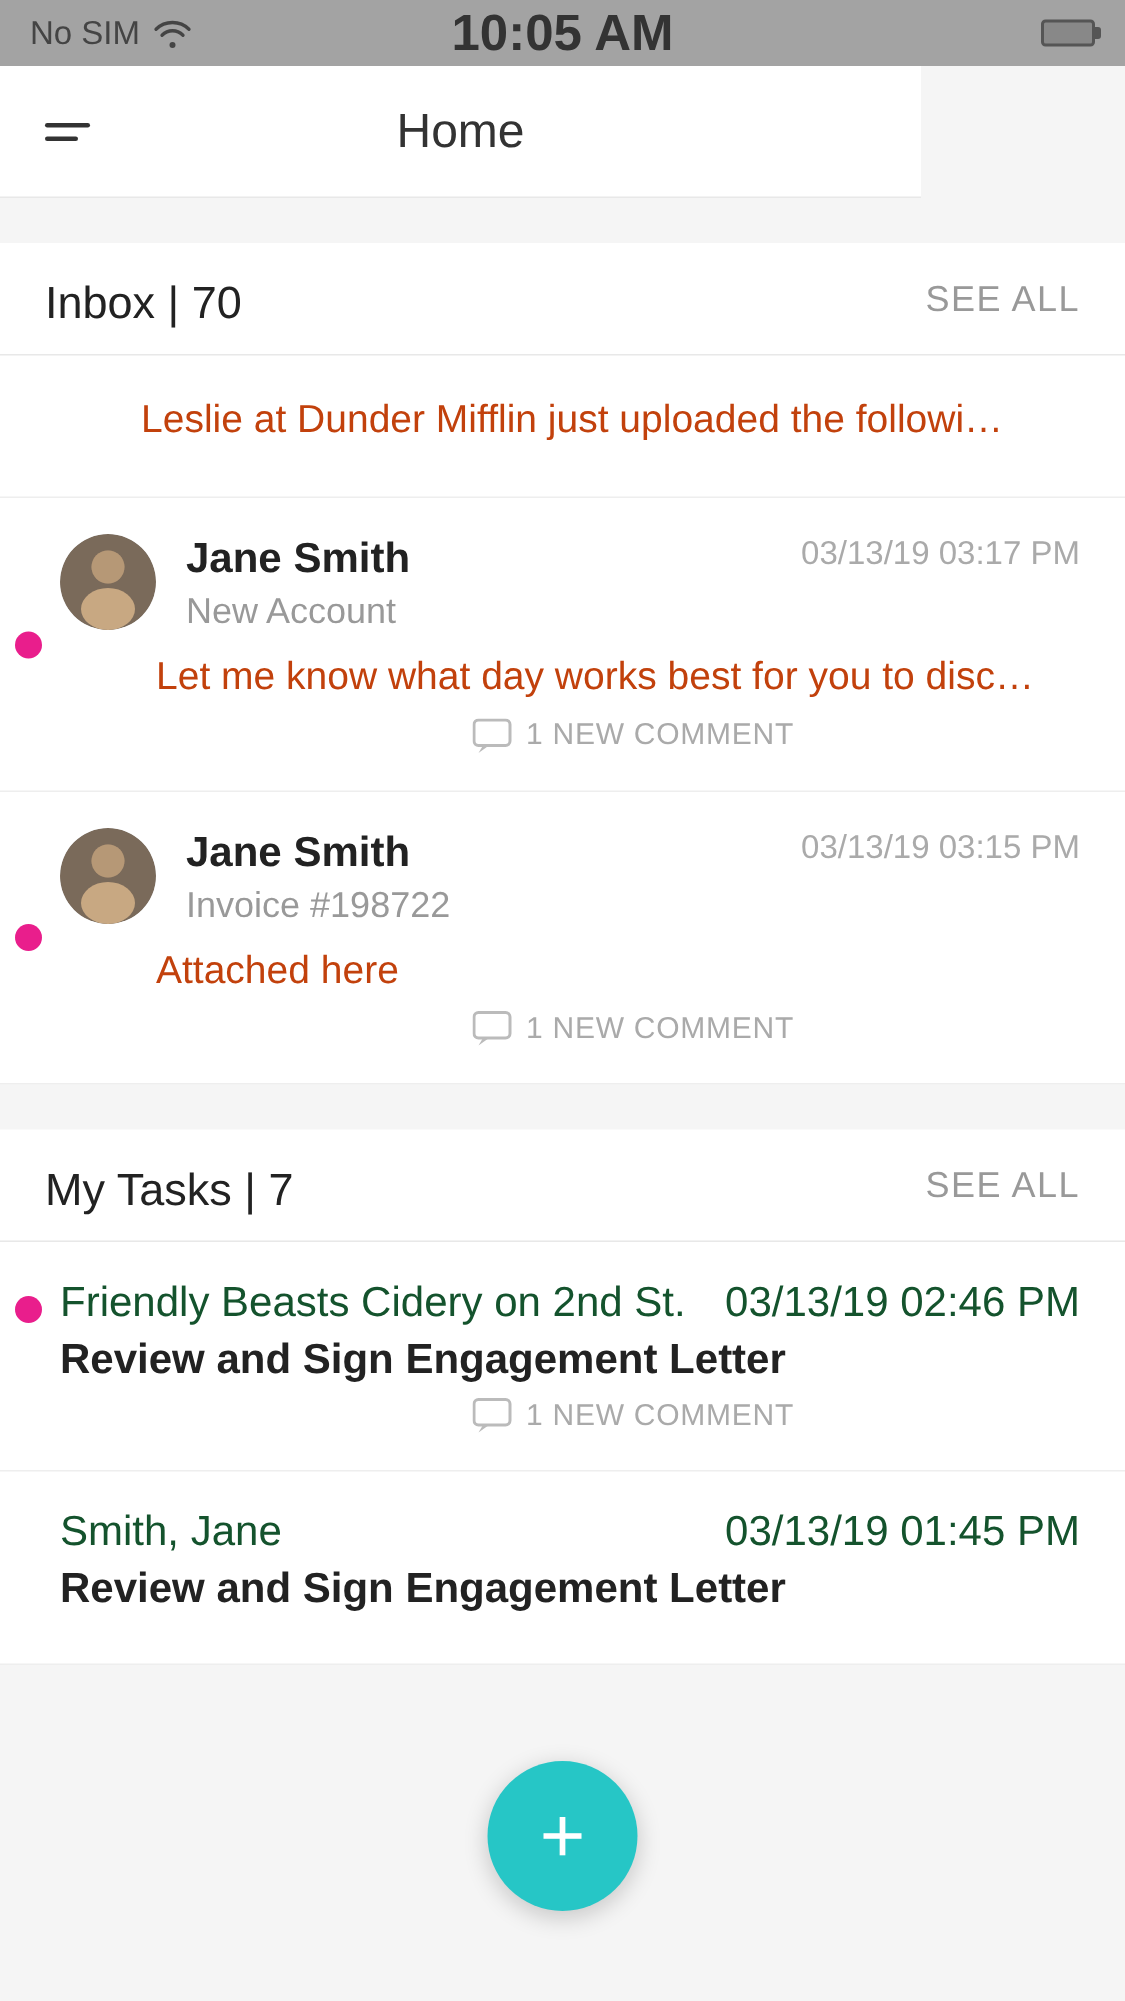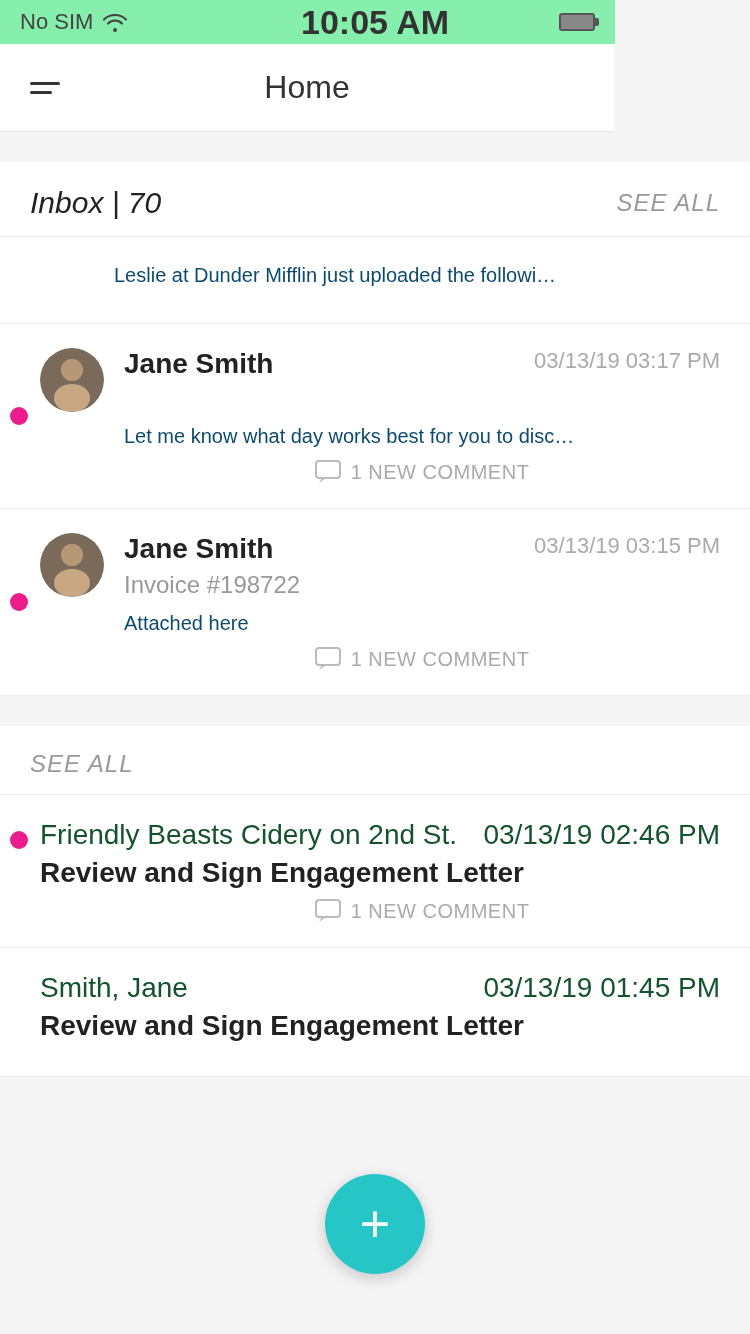--- a/index.html
+++ b/index.html
@@ -8,23 +8,23 @@
       width: 750px;
       min-height: 1334px;
       font-family: -apple-system, BlinkMacSystemFont, 'Helvetica Neue', Arial, sans-serif;
       background: #f5f5f5;
       position: relative;
       overflow-x: hidden;
     }
 
     
     .status-bar {
-      width: 615px;
+      width: 750px;
       height: 44px;
-      background: #86efac;
+      background: #a3a3a3;
       display: flex;
       align-items: center;
       justify-content: space-between;
       padding: 0 20px;
     }
     .status-bar-left {
       display: flex;
       align-items: center;
       gap: 8px;
       font-size: 24px;
@@ -104,23 +104,22 @@
     .section-spacer {
       height: 30px;
       background: #f5f5f5;
     }
 
     
     .section-header {
       background: #ffffff;
       padding: 24px 30px 16px 30px;
       display: flex;
-      align-items: center;
+      align-items: flex-start;
       justify-content: space-between;
-      font-style: italic;
     }
     .section-title {
       font-size: 30px;
       color: #222;
       font-weight: 400;
     }
     .see-all-btn {
       font-size: 24px;
       color: #999;
       font-weight: 500;
@@ -180,23 +179,23 @@
     .message-time {
       font-size: 22px;
       color: #aaa;
     }
     .message-subject {
       font-size: 24px;
       color: #999;
       margin-top: 2px;
     }
     .message-preview {
-      font-size: 20px;
-      color: #0c4a6e;
-      margin-left: 84px;
+      font-size: 26px;
+      color: #c2410c;
+      margin-left: 64px;
       margin-bottom: 10px;
       line-height: 1.4;
     }
     .unread-dot {
       position: absolute;
       left: 10px;
       top: 50%;
       transform: translateY(-50%);
       width: 18px;
       height: 18px;
@@ -329,20 +328,21 @@
           <circle cx="32" cy="22" r="11" fill="#c8a882"></circle>
           <ellipse cx="32" cy="50" rx="18" ry="14" fill="#c8a882"></ellipse>
           <circle cx="32" cy="22" r="11" fill="#9b8065" opacity="0.4"></circle>
         </svg>
       </div>
       <div class="avatar-meta">
         <div class="avatar-name-row">
           <span class="sender-name">Jane Smith</span>
           <span class="message-time">03/13/19 03:17 PM</span>
         </div>
+        <div class="message-subject">New Account</div>
       </div>
     </div>
     <div class="message-preview">Let me know what day works best for you to disc…</div>
     <div class="comment-badge">
       <svg class="comment-icon" viewBox="0 0 28 24" width="28" height="24">
         <rect x="1" y="1" width="24" height="17" rx="3" fill="none" stroke="#bbb" stroke-width="2"></rect>
         <polygon points="7,18 4,23 11,18" fill="#bbb"></polygon>
       </svg>
       <span class="comment-text">1 NEW COMMENT</span>
     </div>
@@ -375,20 +375,21 @@
       </svg>
       <span class="comment-text">1 NEW COMMENT</span>
     </div>
   </div>
 
 </div>
 
 <div class="section-spacer"></div>
 
 <div class="section-header">
+  <span class="section-title">My Tasks | 7</span>
   <span class="see-all-btn">SEE ALL</span>
 </div>
 
 <div class="tasks-list">
 
   <div class="task-item" style="padding-left:40px;">
     <div class="task-dot"></div>
     <div class="task-company">
       <span>Friendly Beasts Cidery on 2nd St.</span>
       <span>03/13/19 02:46 PM</span>

